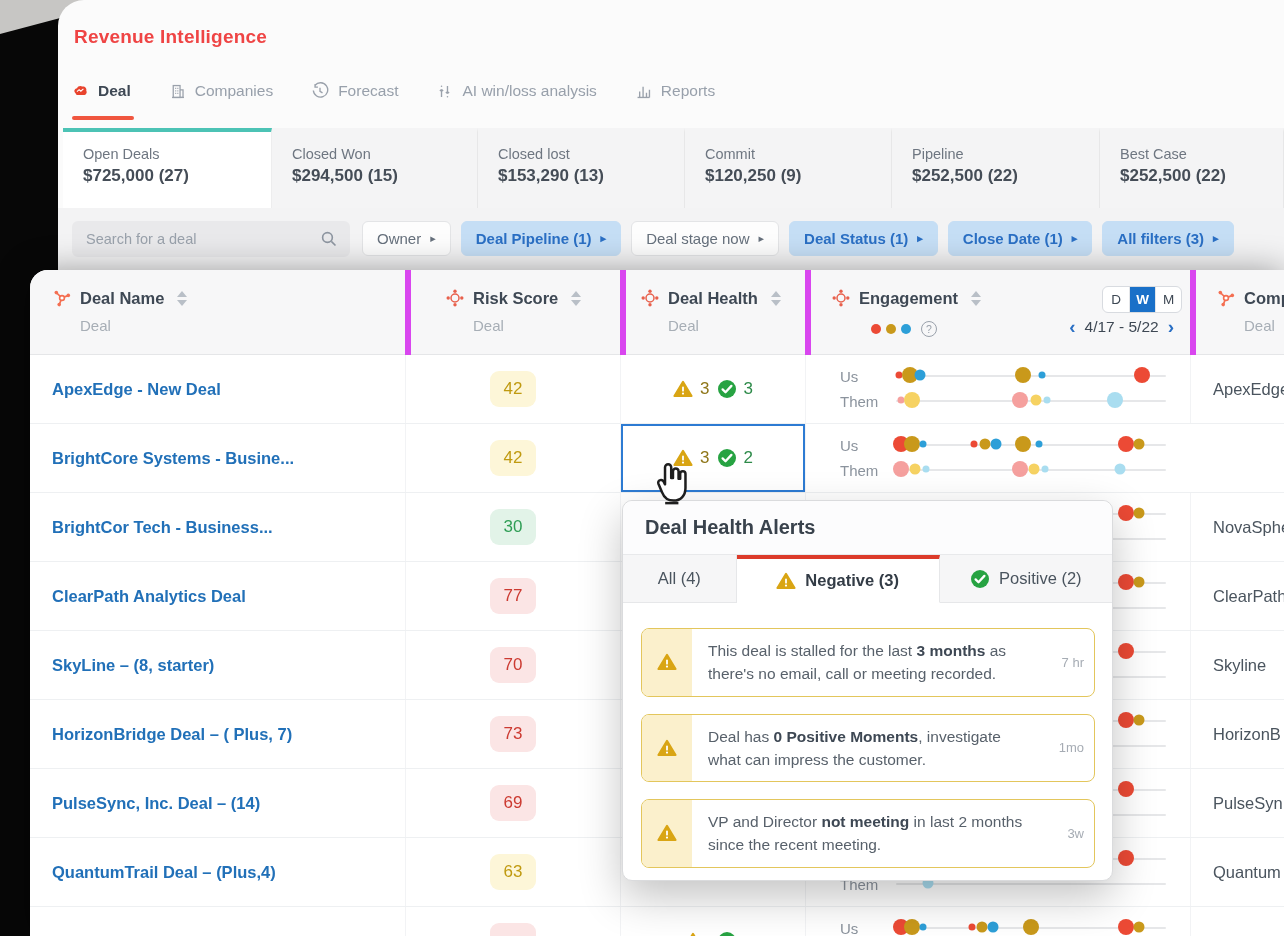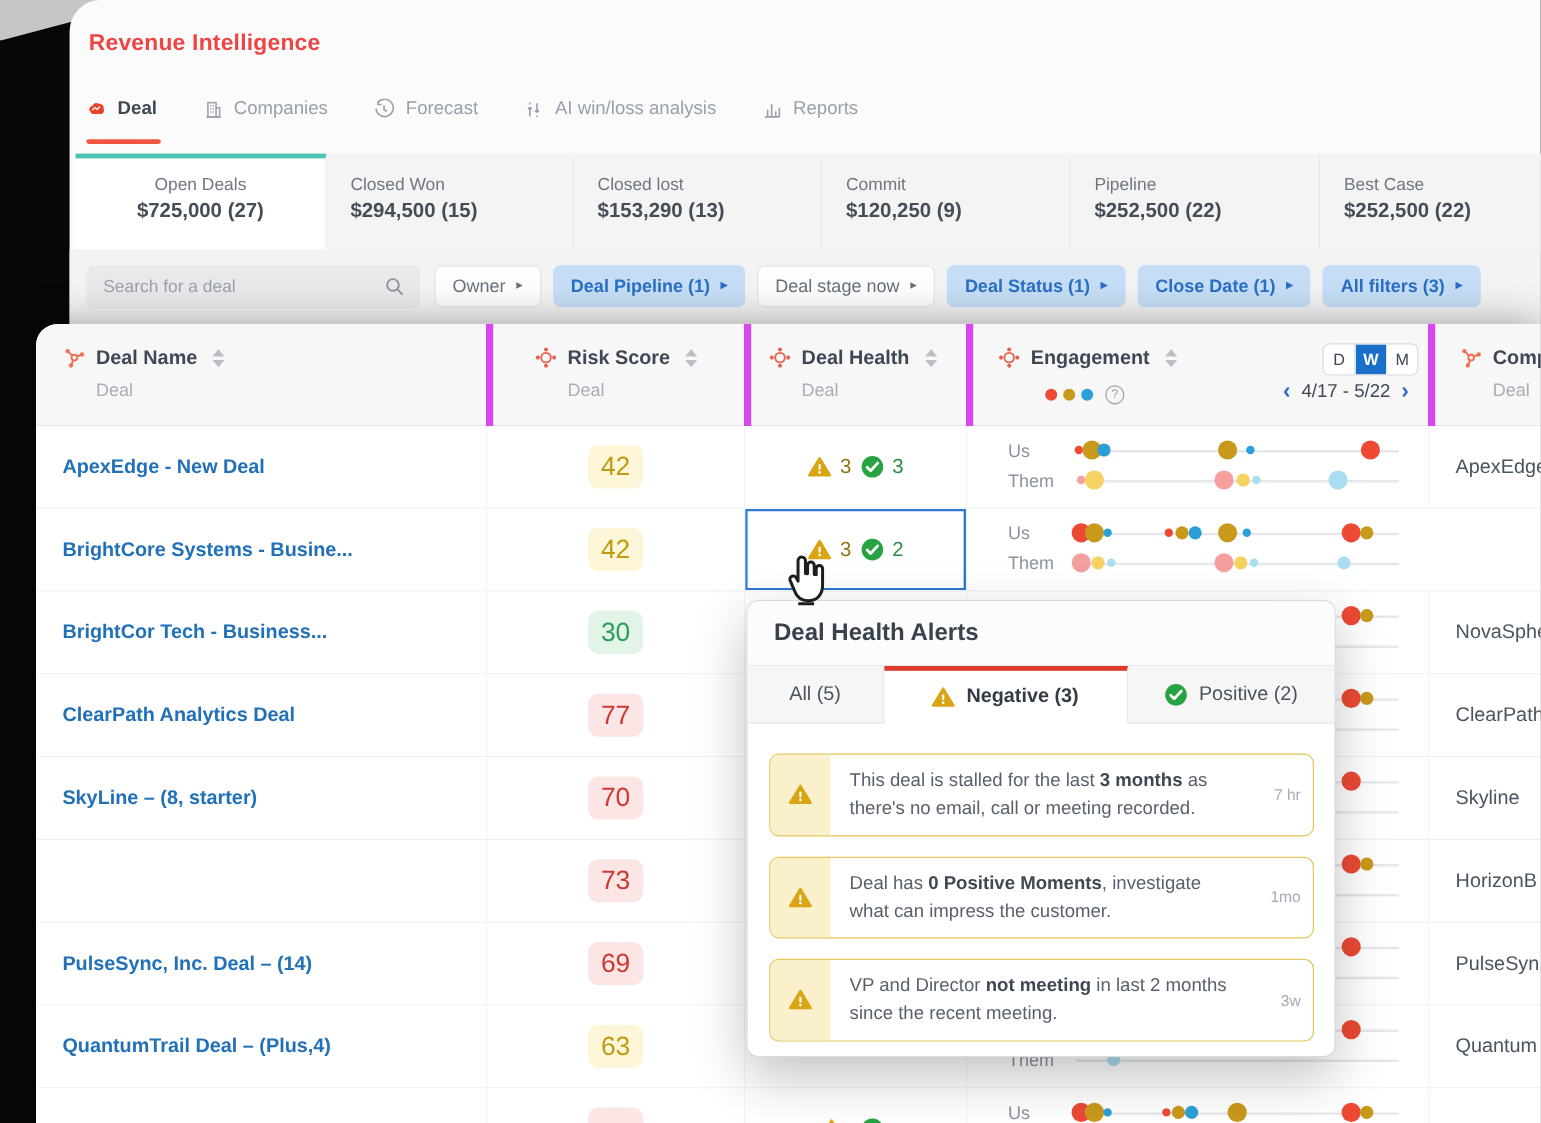--- a/index.html
+++ b/index.html
@@ -58,21 +58,21 @@
   .dwm span.sel{background:#1a70c8;color:#fff;font-weight:bold}
   .datenav{position:absolute;right:16px;top:47px;display:flex;align-items:center;gap:9px;font-size:15.5px;color:#3e4854}
   .chev{color:#2a6fc4;font-size:19px;font-weight:bold;line-height:1;cursor:pointer}
   
   .tbody{position:absolute;left:0;top:85px;width:100%}
   .trow{position:relative;height:69px;border-bottom:1px solid #eef0f2;background:#fff}
   .cell{position:absolute;top:0;height:100%}
   .c-name{left:0;width:375px;display:flex;align-items:center;padding-left:22px}
   .deal-link{color:#2170b8;font-weight:bold;font-size:16.5px;text-decoration:none;white-space:nowrap;cursor:pointer}
   .c-risk{left:375px;width:215px;display:flex;align-items:center;justify-content:center;border-left:1px solid #f2f3f5}
-  .badge{min-width:46px;height:36px;border-radius:9px;display:flex;align-items:center;justify-content:center;font-size:22px;padding:0 6px}
+  .badge{min-width:46px;height:36px;border-radius:9px;display:flex;align-items:center;justify-content:center;font-size:17px;padding:0 6px}
   .badge.yellow{background:#fdf6d8;color:#c09a10}
   .badge.green{background:#e2f3e8;color:#2f9e55}
   .badge.red{background:#fbe5e5;color:#cc3a31}
   .c-health{left:590px;width:185px;display:flex;align-items:center;justify-content:center;gap:7px;border-left:1px solid #f2f3f5;font-size:17px;cursor:pointer}
   .c-health.selected{box-shadow:inset 0 0 0 2px #2d7bd3}
   .neg-count{color:#8f7619}
   .pos-count{color:#2e8b4a}
   .c-eng{left:775px;width:385px;border-left:1px solid #f2f3f5}
   .eng-line{position:absolute;left:0;width:100%;height:0}
   .eng-label{position:absolute;left:34px;transform:translateY(-50%);font-size:15px;color:#8b939d}
@@ -149,21 +149,21 @@
           <svg width="17" height="17" viewBox="0 0 20 20" fill="none" stroke="#9aa1ab" stroke-width="1.6">
             <path d="M3 17h14"></path>
             <path d="M5.5 17v-7M9.5 17V4.5M13.5 17v-5.5M17 17V8"></path>
           </svg>
         </span>
         <span>Reports</span>
       </div>
     </div>
   <div class="nav-underline"></div>
   <div class="cards">
-      <div class="card active" style="width: 209px; text-align: center;">
+      <div class="card active" style="width: 209px;">
         <div class="card-label">Open Deals</div>
         <div class="card-value">$725,000 (27)</div>
       </div>
       <div class="card" style="width: 206px;">
         <div class="card-label">Closed Won</div>
         <div class="card-value">$294,500 (15)</div>
       </div>
       <div class="card" style="width: 207px;">
         <div class="card-label">Closed lost</div>
         <div class="card-value">$153,290 (13)</div>
@@ -520,20 +520,23 @@
             </span>
           </div>
           <div class="eng-line" style="top: 46px;">
             <span class="eng-label">Them</span>
             <span class="track"></span>
           </div>
         </div>
         <div class="cell c-comp">Skyline</div>
       </div>
       <div class="trow">
+        <div class="cell c-name">
+          <a class="deal-link">HorizonBridge Deal – ( Plus, 7)</a>
+        </div>
         <div class="cell c-risk">
           <span class="badge red">73</span>
         </div>
         <div class="cell c-health"></div>
         <div class="cell c-eng">
           <div class="eng-line" style="top: 21px;">
             <span class="eng-label">Us</span>
             <span class="track">
               <span class="dot" style="width: 16px; height: 16px; left: 85%; background: rgb(236, 74, 53);"></span>
               <span class="dot" style="width: 11px; height: 11px; left: 90%; background: rgb(201, 153, 27);"></span>
@@ -633,21 +636,21 @@
         </div>
         <div class="cell c-comp"></div>
       </div>
     </div>
 </div>
 
 <div class="popover">
   <div class="pop-head">Deal Health Alerts</div>
   <div class="pop-tabs">
       <div class="pop-tab" style="width: 114px;">
-        <span>All (5)</span>
+        <span>All (4)</span>
       </div>
       <div class="pop-tab active" style="width: 204px;">
         <span class="ic">
           <svg width="20" height="18" viewBox="0 0 20 18">
             <path d="M10 1.8L18.6 16H1.4z" fill="#d9a514" stroke="#d9a514" stroke-width="2" stroke-linejoin="round"></path>
             <rect x="9.1" y="6.6" width="1.8" height="5" rx=".9" fill="#fff"></rect>
             <circle cx="10" cy="13.6" r="1.1" fill="#fff"></circle>
           </svg>
         </span>
         <span>Negative (3)</span>

